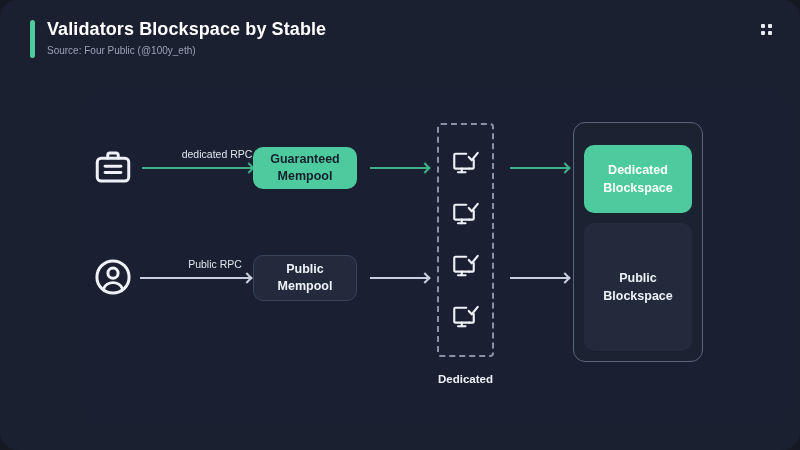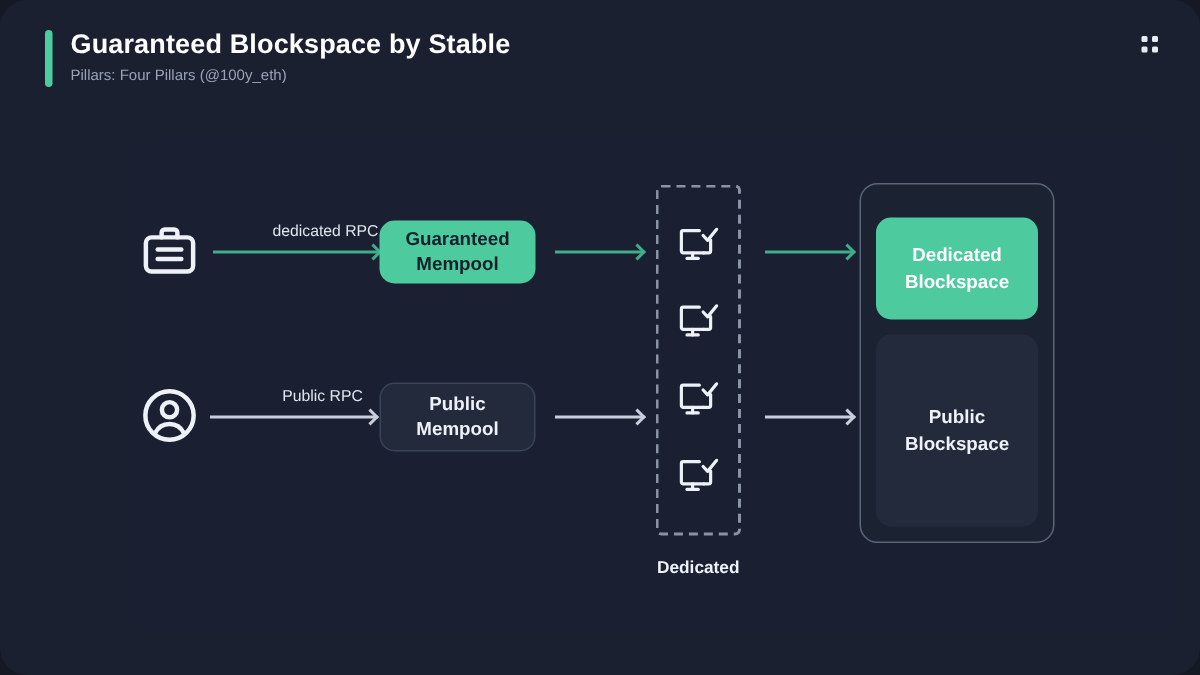--- a/index.html
+++ b/index.html
@@ -215,22 +215,22 @@
 <body>
 
 <div id="stage">
   <div class="card"></div>
   <div class="panel-hint-a"></div>
   <div class="panel-hint-b"></div>
 
   <div class="header">
     <div class="accent-bar"></div>
     <div>
-      <div class="title">Guaranteed Blockspace by Stable</div>
-      <div class="subtitle">Pillars: Four Pillars (@100y_eth)</div>
+      <div class="title">Validators Blockspace by Stable</div>
+      <div class="subtitle">Source: Four Public (@100y_eth)</div>
     </div>
   </div>
 
   <div class="brand">
     <span class="dotgrid">
       <i></i>
         <i></i>
         <i></i>
         <i></i>
     </span>

